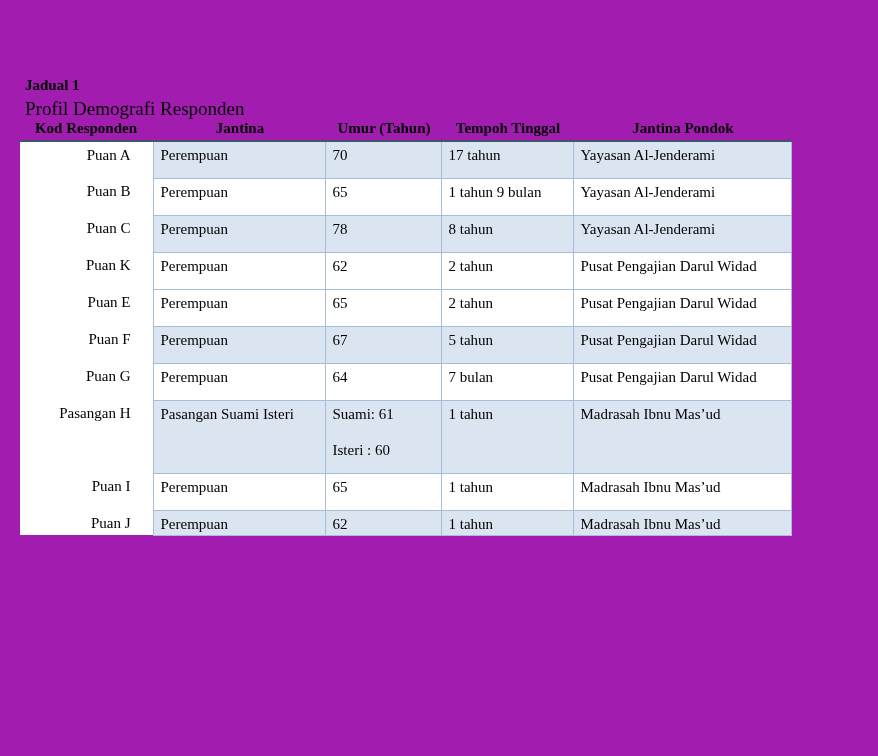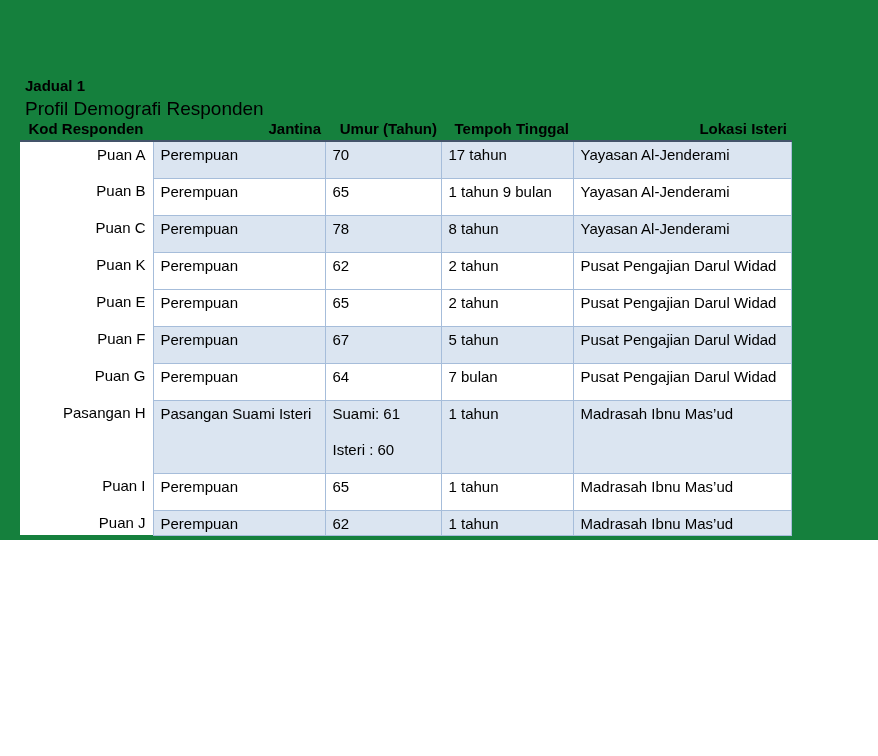--- a/index.html
+++ b/index.html
@@ -1,22 +1,22 @@
 <!DOCTYPE html>
 <html><head>
 <meta charset="utf-8">
 <style>
   * { margin: 0; padding: 0; box-sizing: border-box; }
   html, body { background: #ffffff; }
   .page {
     position: relative;
     width: 878px;
-    height: 540px;
-    background: #15803d;
-    font-family: Liberation Sans, sans-serif;
+    height: 756px;
+    background: #a21caf;
+    font-family: Liberation Serif, serif;
     color: #000000;
     overflow: hidden;
   }
   .content {
     position: absolute;
     left: 25px;
     top: 74px;
   }
   .doc-title {
     font-size: 15px;
@@ -35,40 +35,40 @@
     table-layout: fixed;
     width: 771px;
     margin-left: -5px;
     font-size: 15px;
   }
   .demo-table th {
     font-weight: bold;
     font-size: 15px;
     vertical-align: bottom;
     padding: 0 4px 3px 6px;
-    text-align: right;
+    text-align: center;
     border-bottom: 2px solid #44546a;
     white-space: nowrap;
   }
   .demo-table th.col-kod {
     text-align: center;
     padding-right: 7px;
   }
   .demo-table tbody tr { height: 37px; }
   .demo-table tbody tr.row-tall { height: 73px; }
   .demo-table tbody tr.row-short { height: 23px; }
   .demo-table td {
     vertical-align: top;
     padding: 4px 4px 2px 7px;
     line-height: 18px;
     white-space: pre-line;
   }
   .demo-table td.col-kod {
     text-align: right;
-    padding-right: 7px;
+    padding-right: 22px;
     border: none;
     background: #ffffff;
   }
   .demo-table td.banded {
     background: #dbe5f1;
     border: 1px solid #a6bdda;
   }
   .demo-table td.plain {
     background: #ffffff;
     border: 1px solid #a6bdda;
@@ -89,21 +89,21 @@
         <col style="width:116px">
         <col style="width:132px">
         <col style="width:218px">
       </colgroup>
       <thead>
         <tr>
           <th class="col-kod">Kod Responden</th>
           <th>Jantina</th>
           <th>Umur (Tahun)</th>
           <th>Tempoh Tinggal</th>
-          <th>Lokasi Isteri</th>
+          <th>Jantina Pondok</th>
         </tr>
       </thead>
       <tbody>
           <tr>
             <td class="col-kod">Puan A</td>
             <td class="banded">Perempuan</td>
             <td class="banded">70</td>
             <td class="banded">17 tahun</td>
             <td class="banded">Yayasan Al-Jenderami</td>
           </tr>

